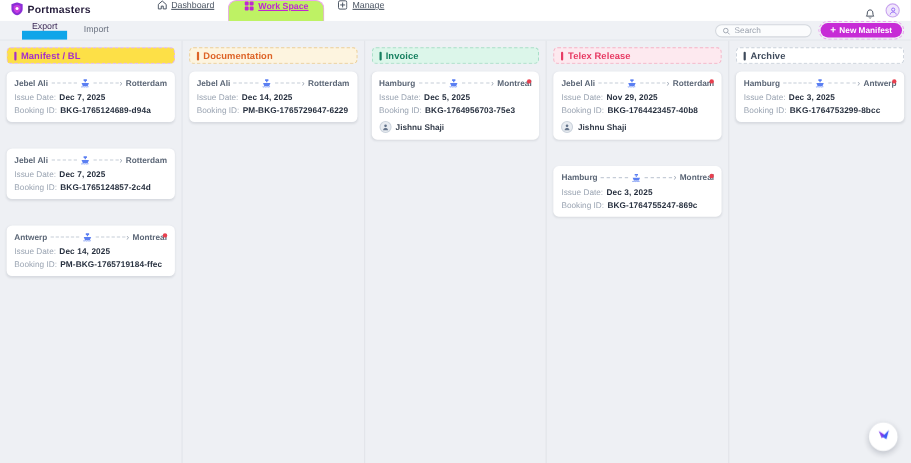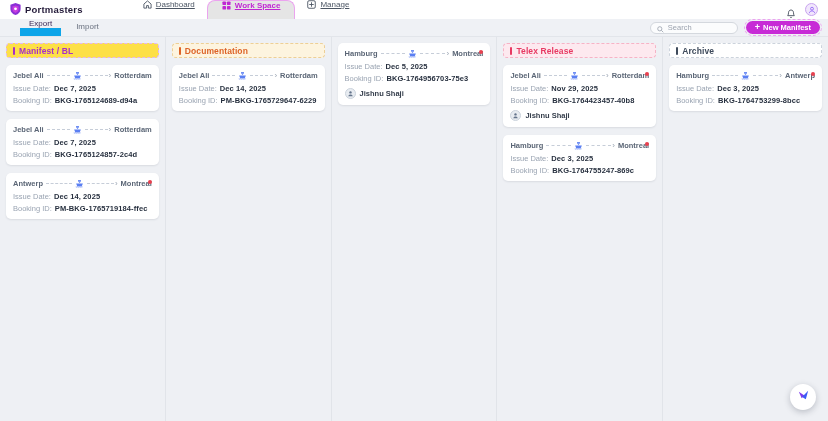--- a/index.html
+++ b/index.html
@@ -5,21 +5,21 @@
   * { margin:0; padding:0; box-sizing:border-box; }
   html,body { width:828px; height:421px; overflow:hidden;
     font-family:"Liberation Sans", sans-serif; background:#eef0f4; }
 
   
   .app-header { height:19px; background:#ffffff; display:flex; align-items:stretch; position:relative; }
   .brand { display:flex; align-items:center; gap:4px; margin-left:10px; }
   .brand-name { font-size:9.5px; font-weight:bold; color:#241b3a; letter-spacing:.2px; }
   .main-nav { display:flex; align-items:stretch; margin-left:48px; }
   .nav-item { display:flex; align-items:flex-start; gap:4px; padding:0 12px; font-size:8px; color:#4b5563; cursor:pointer;text-decoration:underline; }
-  .nav-item.active { border:1px solid #eba4ef; border-bottom:none; border-radius:8px 8px 0 0; color:#c026d3; font-weight:bold; background:#e5e5e5; padding:0 14px; }
+  .nav-item.active { border:1px solid #eba4ef; border-bottom:none; border-radius:8px 8px 0 0; color:#c026d3; font-weight:bold; background:#bef264; padding:0 14px; }
   .hdr-right { margin-left:auto; display:flex; align-items:center; gap:9px; margin-right:10px; }
   .bell { width:10px; height:10px; cursor:pointer; }
   .avatar { width:13px; height:13px; border-radius:50%; background:#f1e7fc; border:1px solid #c9a4ef; display:flex; align-items:center; justify-content:center; cursor:pointer; }
 
   
   .sub-header { height:18px; background:#eff1f5; border-bottom:1px solid #e2e5ea; display:flex; align-items:stretch; }
   .sub-tabs { display:flex; margin-left:20px; gap:6px; }
   .sub-tab { display:flex; align-items:center; padding:0 9px; font-size:8px; color:#6b7280; cursor:pointer; border-bottom:2px solid transparent; }
   .sub-tab.active { color:#3d2a57; font-weight:normal; border-bottom:8px solid #0ea5e9; }
   .sub-right { margin-left:auto; display:flex; align-items:center; gap:8px; margin-right:8px; }
@@ -30,21 +30,21 @@
   .plus-glyph { font-size:9px; font-weight:bold; line-height:1; }
 
   
   .board { display:flex; height:384px; background:#eef0f4; }
   .column { flex:1 1 0; border-right:1px solid #e1e4e9; padding:6px 6px 0 6px; min-width:0; }
   .column:last-child { border-right:none; }
   .col-header { height:15px; border-radius:4px; display:flex; align-items:center; gap:4px; padding:0 6px; border:1px dashed; margin-bottom:7px; }
   .col-bar { width:2px; height:8px; border-radius:1px; }
   .col-title { font-size:8.5px; font-weight:bold; letter-spacing:.1px; }
 
-  .card { position:relative; background:#fff; border-radius:5px; padding:6px 7px 6px 7px; margin-bottom:8px; box-shadow:0 1px 2px rgba(30,41,59,.10); cursor:pointer; }
+  .card { position:relative; background:#fff; border-radius:5px; padding:6px 7px 6px 7px; margin-bottom:24px; box-shadow:0 1px 2px rgba(30,41,59,.10); cursor:pointer; }
   .route { display:flex; align-items:center; gap:3px; }
   .city { font-size:7.5px; font-weight:bold; color:#5b6676; white-space:nowrap; }
   .dots { flex:1 1 8px; border-top:1px dashed #c6cdd8; height:0; min-width:6px; }
   .route-arrow { font-size:8px; color:#9aa4b2; line-height:1; margin-left:-2px; }
   .ship-wrap { display:flex; align-items:center; }
   .meta { margin-top:3.5px; font-size:7.5px; display:flex; gap:3px; white-space:nowrap; }
   .meta .lbl { color:#9aa4b2; }
   .meta .val { color:#27303f; font-weight:bold; letter-spacing:.1px; }
   .alert-dot { position:absolute; top:7px; right:7px; width:4px; height:4px; border-radius:50%; background:#e8404f; }
   .assignee { display:flex; align-items:center; gap:4px; margin-top:5px; }
@@ -261,20 +261,24 @@
     <div class="meta">
       <span class="lbl">Booking ID:</span>
       <span class="val">PM-BKG-1765729647-6229</span>
     </div>
 
   </article>
 </div>
   </section>
 
   <section class="column">
+    <div class="col-header" style="background: rgb(220, 246, 234); border-color: rgb(169, 223, 200);">
+      <span class="col-bar" style="background: rgb(21, 127, 95);"></span>
+      <span class="col-title" style="color: rgb(21, 127, 95);">Invoice</span>
+    </div>
     <div class="cards">
   <article class="card">
     <span class="alert-dot"></span>
     <div class="route">
       <span class="city origin">Hamburg</span>
       <span class="dots"></span>
       <span class="ship-wrap">
         <svg width="9" height="9" viewBox="0 0 12 12">
                 <path d="M4 1.5 H8 V3.5 H4 Z" fill="#5b7ff2"></path>
                 <path d="M5.2 3.5 H6.8 V5 H5.2 Z" fill="#5b7ff2"></path>

